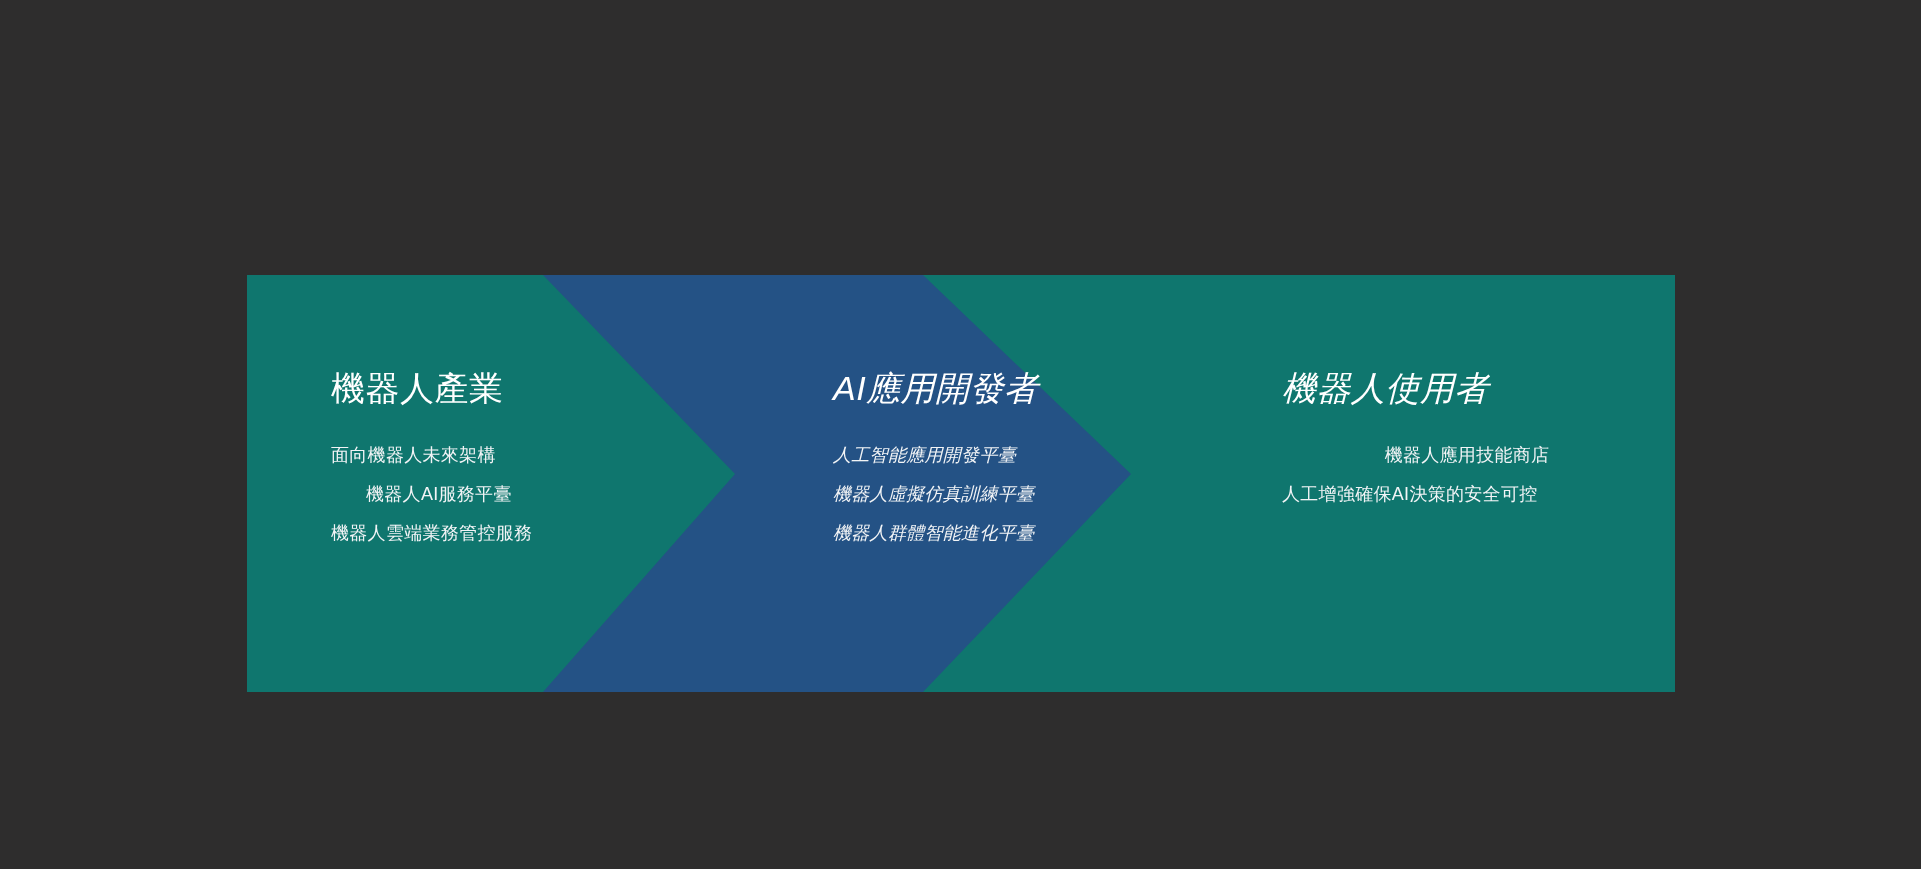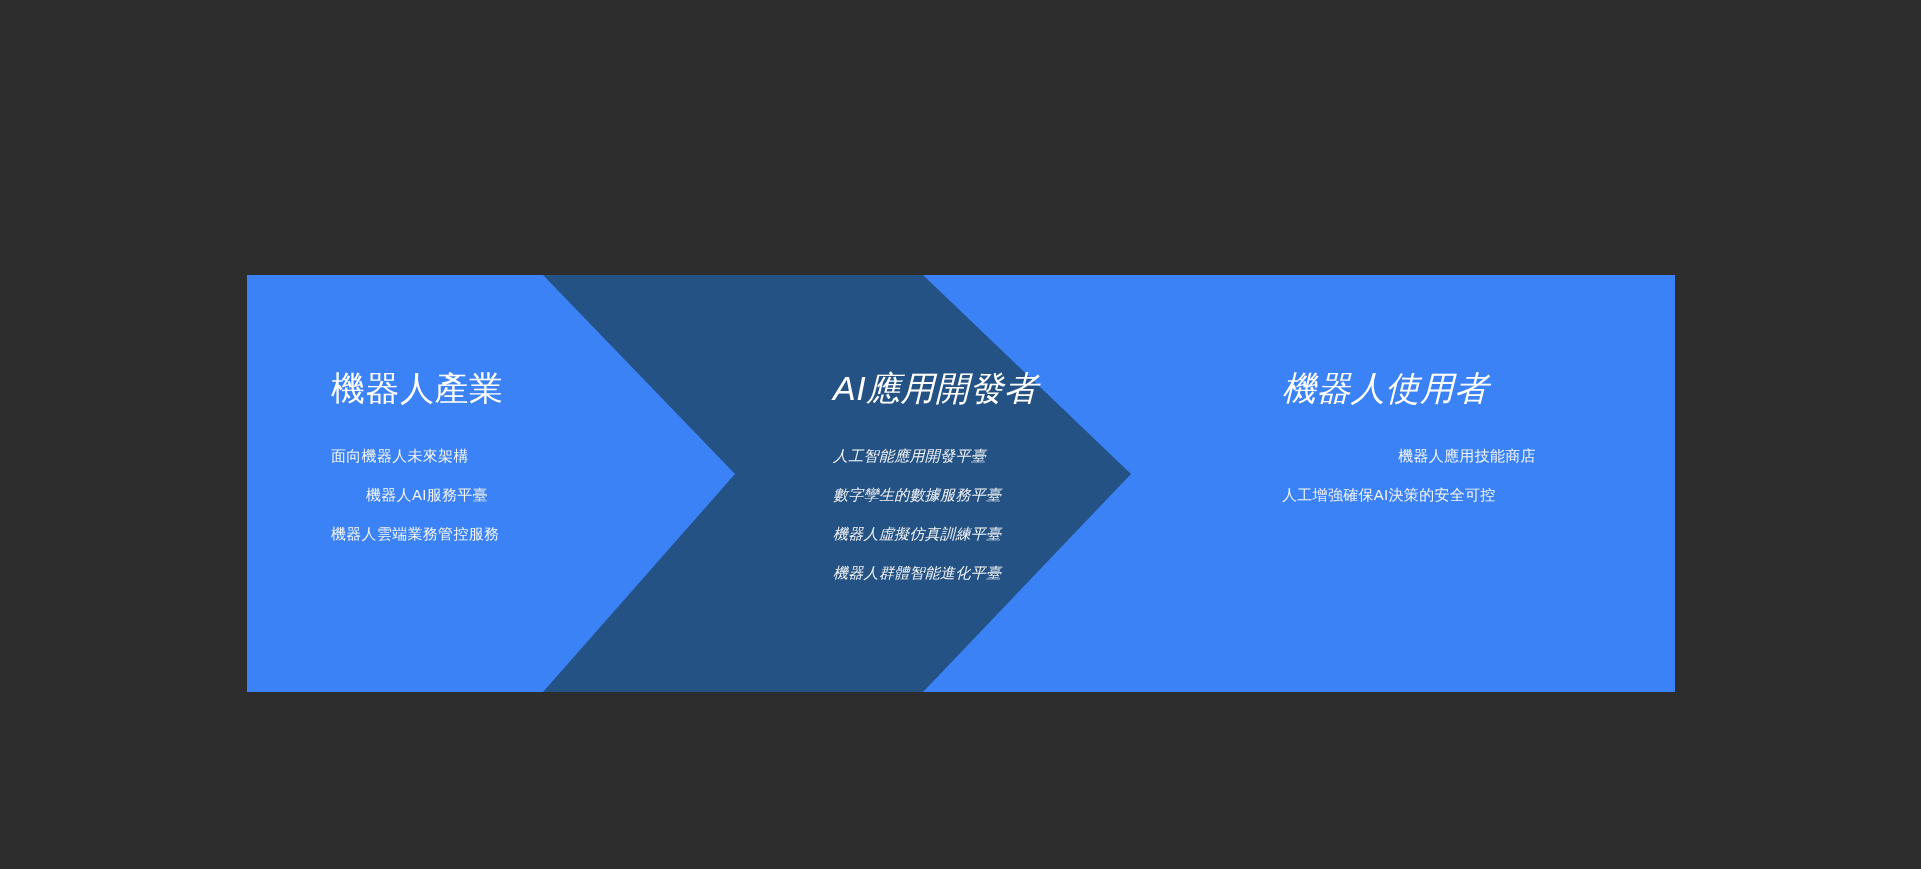--- a/index.html
+++ b/index.html
@@ -62,53 +62,52 @@
     margin: 0 0 28px 0;
     white-space: nowrap;
   }
 
   .item-list {
     list-style: none;
     margin: 0;
     padding: 0;
   }
   .item-list li {
-    font-size: 15px;
+    font-size: 18px;
     line-height: 39px;
     font-weight: 400;
     color: #f2f4f6;
     letter-spacing: 0.3px;
     white-space: nowrap;
   }
 </style>
 </head>
 <body style="background: rgb(46, 45, 45);">
 
-<div id="diagram-band" style="background: #3b82f6;">
+<div id="diagram-band" style="background: #0f766e;">
 
   <svg id="chevron-shape" viewBox="0 0 1428 417" preserveAspectRatio="none" aria-hidden="true">
     <polygon points="296,0 488,199 296,417 676,417 884,199 676,0" fill="#245285"></polygon>
   </svg>
 
   <div id="columns">
 
     <div class="column col-0">
       <h2 class="column-heading" style="color: rgb(255, 255, 255);">機器人產業</h2>
       <ul class="item-list">
         <li style="color: rgb(242, 244, 246);">面向機器人未來架構</li>
         <li style="color: rgb(242, 244, 246); margin-left: 35px;">機器人AI服務平臺</li>
         <li style="color: rgb(242, 244, 246);">機器人雲端業務管控服務</li>
       </ul>
     </div>
 
     <div class="column col-1">
       <h2 class="column-heading" style="color: rgb(255, 255, 255);">AI應用開發者</h2>
       <ul class="item-list">
         <li style="color: rgb(242, 244, 246);">人工智能應用開發平臺</li>
-        <li style="color: rgb(242, 244, 246);">數字孿生的數據服務平臺</li>
         <li style="color: rgb(242, 244, 246);">機器人虛擬仿真訓練平臺</li>
         <li style="color: rgb(242, 244, 246);">機器人群體智能進化平臺</li>
       </ul>
     </div>
 
     <div class="column col-2">
       <h2 class="column-heading" style="color: rgb(255, 255, 255); font-style: italic;">機器人使用者</h2>
       <ul class="item-list">
         <li style="color: rgb(242, 244, 246); text-align: center;">機器人應用技能商店</li>
         <li style="color: rgb(242, 244, 246);">人工增強確保AI決策的安全可控</li>

